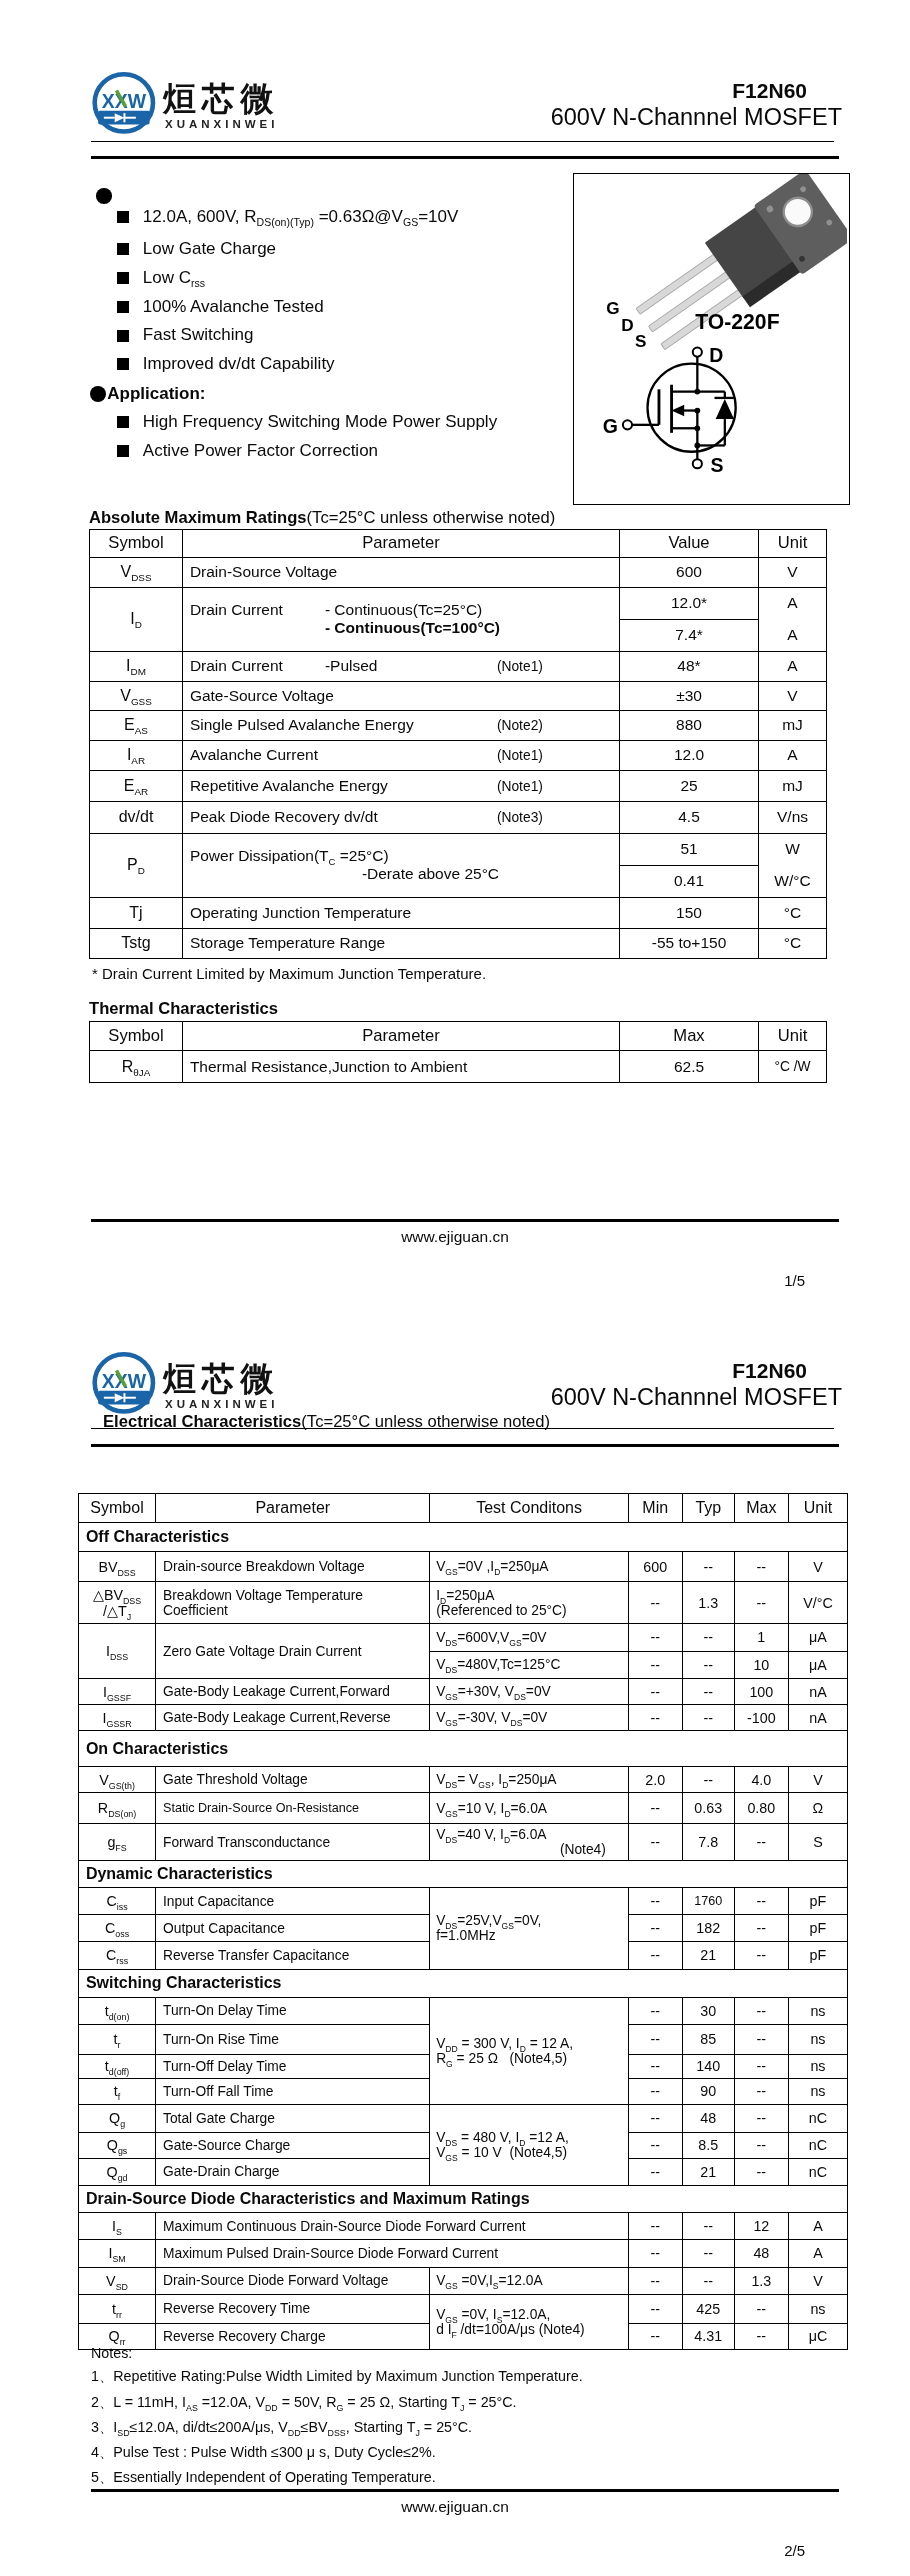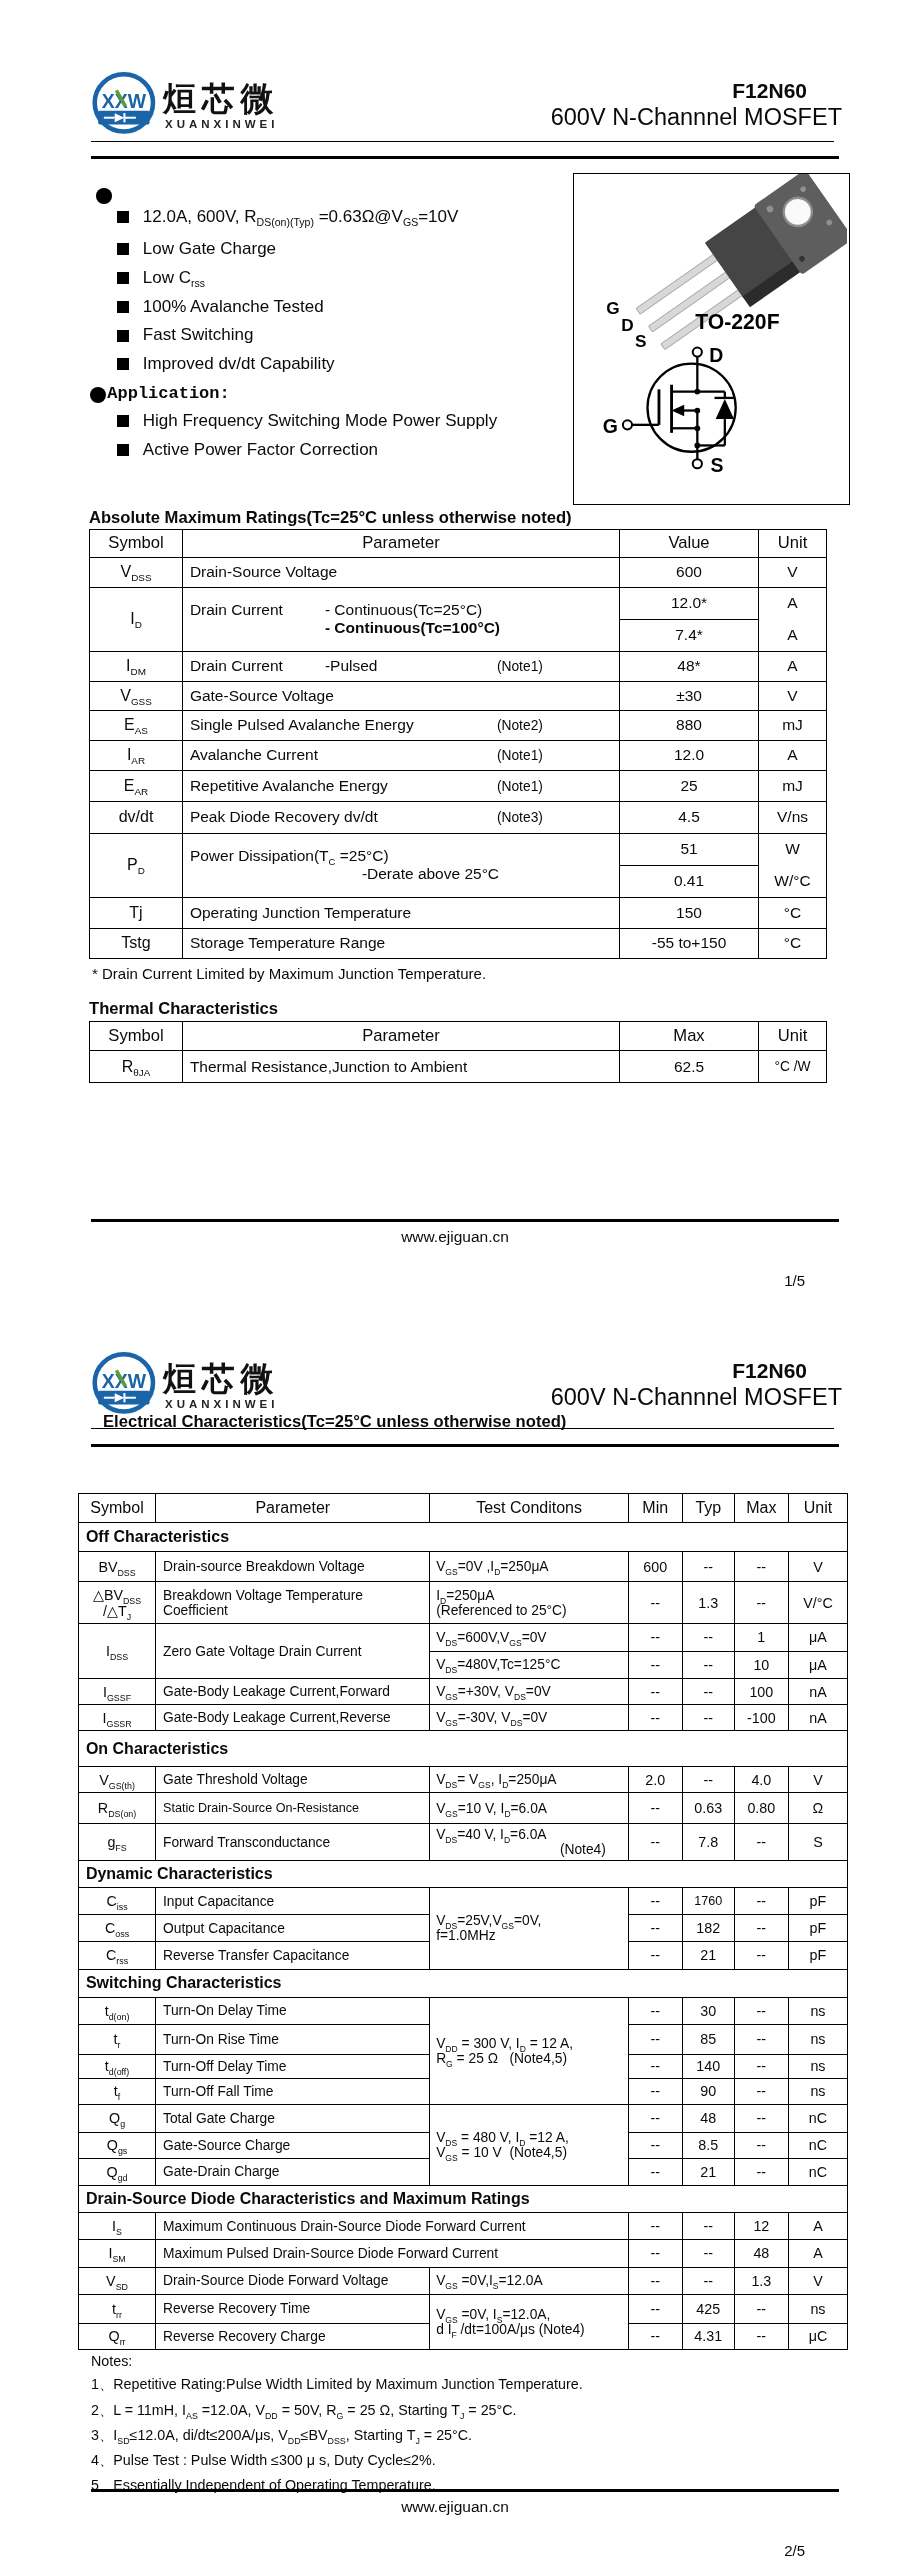--- a/index.html
+++ b/index.html
@@ -18,26 +18,26 @@
   .part-sub{position:absolute;right:68px;top:32px;font-size:23.5px;font-weight:normal;text-align:right;white-space:nowrap;}
   .rule{position:absolute;left:91px;width:748px;background:#000;}
   .rule.thin{height:1.1px;width:743px;}
   .rule.thick{height:2.9px;}
   
   .bigdot{position:absolute;width:15.5px;height:15.5px;border-radius:50%;background:#000;}
   .features{position:absolute;left:93px;top:208px;width:476px;}
   .feat{display:flex;align-items:center;margin-bottom:10.3px;font-size:17px;line-height:18.4px;white-space:nowrap;margin-left:24px;}
   .feat:first-child{margin-bottom:13.8px;}
   .sq{width:12px;height:12px;background:#000;margin-right:13.8px;flex:0 0 12px;}
-  .appttl{display:flex;align-items:flex-end;font-size:17px;font-weight:bold;margin:1.1px 0 9.2px -3.4px;font-family:Liberation Mono, monospace;}
+  .appttl{display:flex;align-items:center;font-size:17px;font-weight:bold;margin:1.1px 0 9.2px -3.4px;}
   .appdot{width:16px;height:16px;border-radius:50%;background:#000;margin-right:1.7px;flex:0 0 16px;}
   
   .pkgbox{position:absolute;left:573px;top:173px;width:275px;height:330px;border:1.1px solid #000;background:#fff;}
   
-  .secttl{position:absolute;font-size:16.6px;white-space:nowrap;font-weight:bold;}
+  .secttl{position:absolute;font-size:16.6px;white-space:nowrap;}
   .secttl b{font-size:16.6px;}
   
   table.dtable{position:absolute;border-collapse:collapse;table-layout:fixed;border:1.7px solid #000;background:#fff;}
   .dtable th,.dtable td{border:1.1px solid #000;text-align:center;vertical-align:middle;padding:1.1px 2.3px;overflow:hidden;}
   .t1 th,.t1 td{border-width:1.7px 1.1px;font-size:15.5px;}
   .t1 th{font-size:16.6px;font-weight:normal;}
   .t1 td.sym{font-size:16px;}
   .t2 th,.t2 td{border-width:1.1px;font-size:14.3px;}
   .t2 th{font-size:16px;font-weight:normal;border-bottom-width:1.7px;}
   .t2 td.pl{font-size:13.8px;}
@@ -47,21 +47,21 @@
   .nbb{border-bottom:0 !important;}
   .nbt{border-top:0 !important;}
   .w235{display:inline-block;width:135px;}
   .w300{display:inline-block;width:172px;}
   .w535{display:inline-block;width:307px;}
   .ind235{padding-left:135px;font-weight:bold;}
   .ind300{padding-left:172px;}
   .noteR{text-align:right;padding-right:19.5px;}
   .fnote{position:absolute;font-size:15px;}
   
-  .notes{position:absolute;left:91px;width:751px;font-size:14.3px;margin-top:8px;}
+  .notes{position:absolute;left:91px;width:751px;font-size:14.3px;}
   .notes .nline{margin-bottom:6.3px;white-space:nowrap;}
   .frule{position:absolute;left:91px;width:748px;height:2.9px;background:#000;}
   .furl{position:absolute;left:0;width:910px;text-align:center;font-size:15.5px;}
   .fpage{position:absolute;right:105px;font-size:15px;margin-top:44px;}
 </style>
 </head>
 <body>
 
 <div class="sheet">
 

